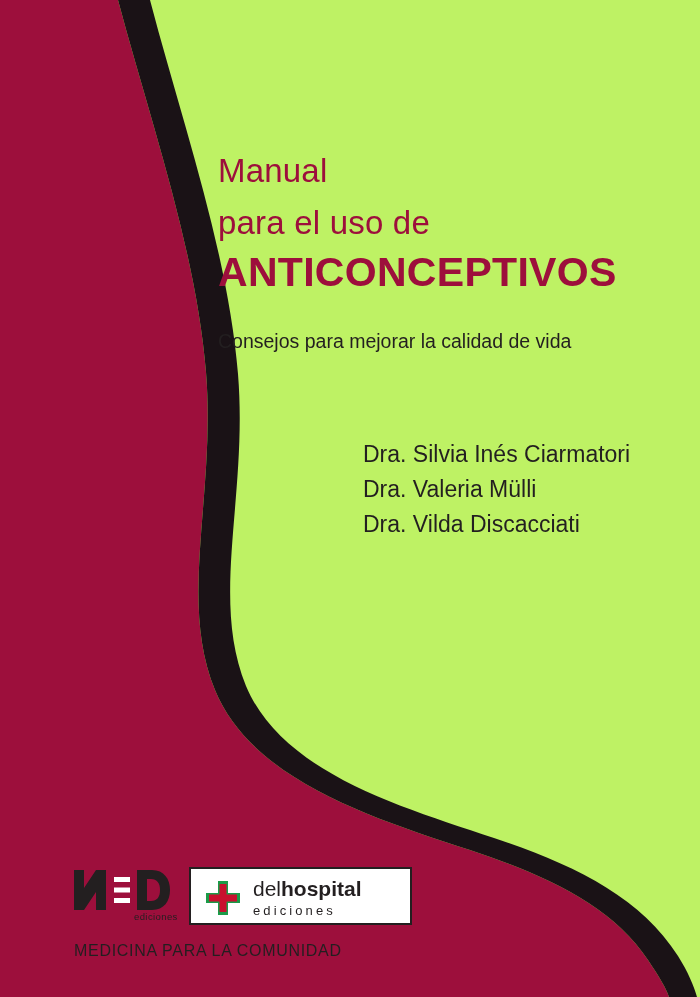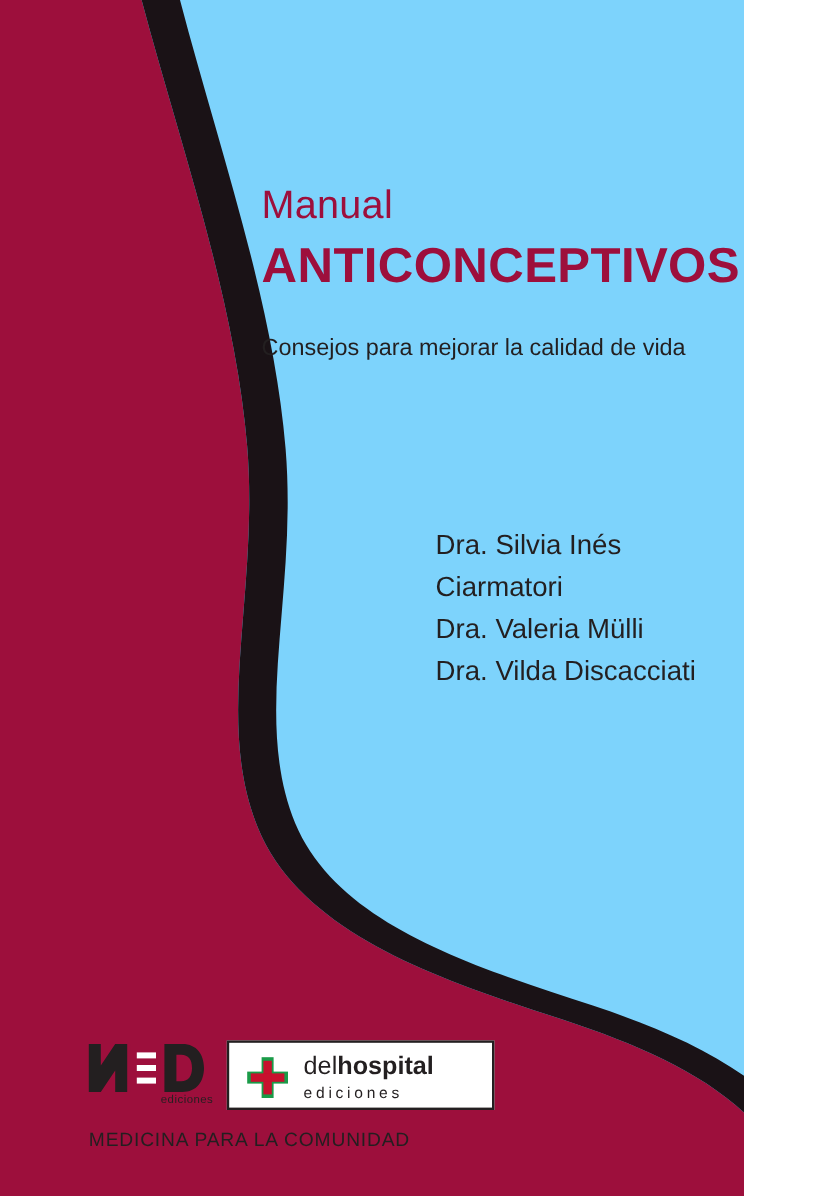--- a/index.html
+++ b/index.html
@@ -8,23 +8,23 @@
   }
   body {
     width: 700px;
     height: 997px;
     background: #ffffff;
     font-family: "Liberation Sans", sans-serif;
     overflow: hidden;
   }
   #cover {
     position: relative;
-    width: 620px;
+    width: 700px;
     height: 997px;
-    background: #7dd3fc;
+    background: #bef264;
     overflow: hidden;
   }
   
   #shape-layer {
     position: absolute;
     left: 0;
     top: 0;
     width: 700px;
     height: 997px;
   }
@@ -172,20 +172,21 @@
              L669,997
              C666,988 660,978 648,960
              C612,905 545,875 470,850
              C372,818 252,780 215,690
              C178,600 216,494 206,372
              C196,250 150,120 118,0 Z"></path>
   </svg>
 
   <div class="title-block">
     <div class="t-line1">Manual</div>
+    <div class="t-line2">para el uso de</div>
     <div class="t-main2">ANTICONCEPTIVOS</div>
     <div class="subtitle">Consejos para mejorar la calidad de vida</div>
   </div>
 
   <div class="authors">
     <div>Dra. Silvia Inés Ciarmatori</div>
     <div>Dra. Valeria Mülli</div>
     <div>Dra. Vilda Discacciati</div>
   </div>
 

